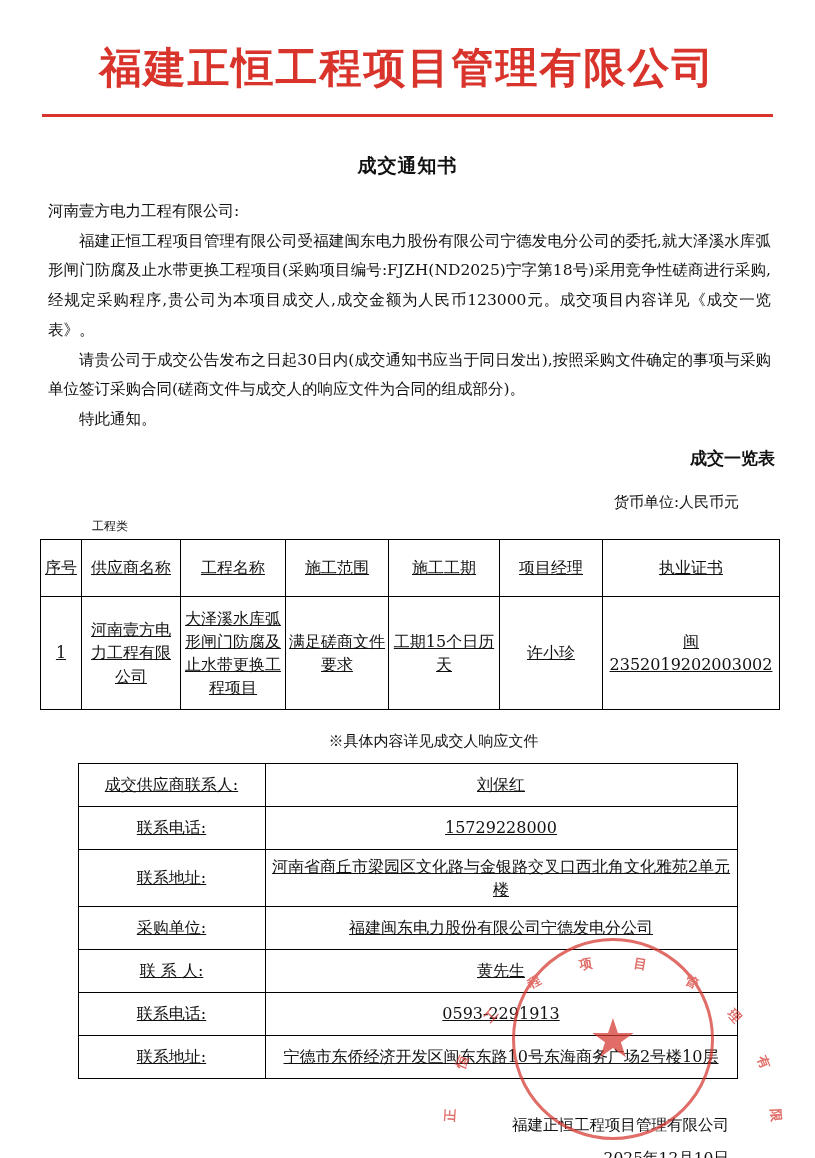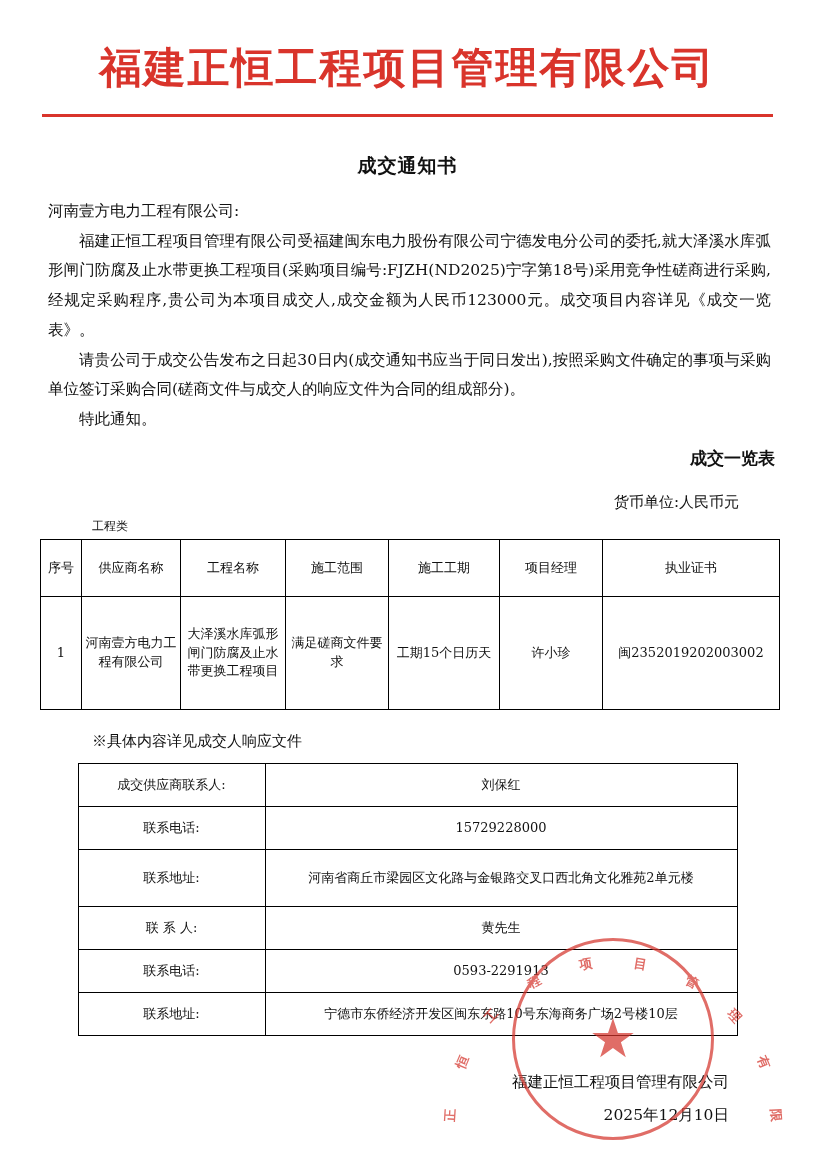--- a/index.html
+++ b/index.html
@@ -84,26 +84,27 @@
   }
 
   
   table {
     border-collapse: collapse;
     margin: 4px auto 0 auto;
     table-layout: fixed;
   }
   table td, table th {
     border: 1px solid #000;
-    font-size: 13px;
+    font-size: 16px;
     text-align: center;
     vertical-align: middle;
     padding: 4px 3px;
     font-weight: normal;
     line-height: 1.45;
+    text-decoration: underline;
   }
   #award-table {
     width: 690px;
   }
   #award-table thead td {
     height: 48px;
   }
   #award-table tbody td {
     height: 104px;
   }
@@ -112,20 +113,21 @@
   .col-proj  { width: 98px; }
   .col-scope { width: 96px; }
   .col-dur   { width: 104px; }
   .col-mgr   { width: 96px; }
   .col-cert  { width: 170px; }
 
   .note-line {
     font-size: 15px;
     margin-top: 22px;
     padding-left: 52px;
+    text-align: center;
   }
 
   #contact-table {
     width: 660px;
     margin-top: 12px;
   }
   #contact-table td {
     height: 34px;
   }
   #contact-table td.label {
@@ -239,20 +241,24 @@
         <td class="label">成交供应商联系人:</td>
         <td class="value">刘保红</td>
       </tr>
       <tr>
         <td class="label">联系电话:</td>
         <td class="value">15729228000</td>
       </tr>
       <tr class="tall">
         <td class="label">联系地址:</td>
         <td class="value">河南省商丘市梁园区文化路与金银路交叉口西北角文化雅苑2单元楼</td>
+      </tr>
+      <tr>
+        <td class="label">采购单位:</td>
+        <td class="value">福建闽东电力股份有限公司宁德发电分公司</td>
       </tr>
       <tr>
         <td class="label">联 系 人:</td>
         <td class="value">黄先生</td>
       </tr>
       <tr>
         <td class="label">联系电话:</td>
         <td class="value">0593-2291913</td>
       </tr>
       <tr>

